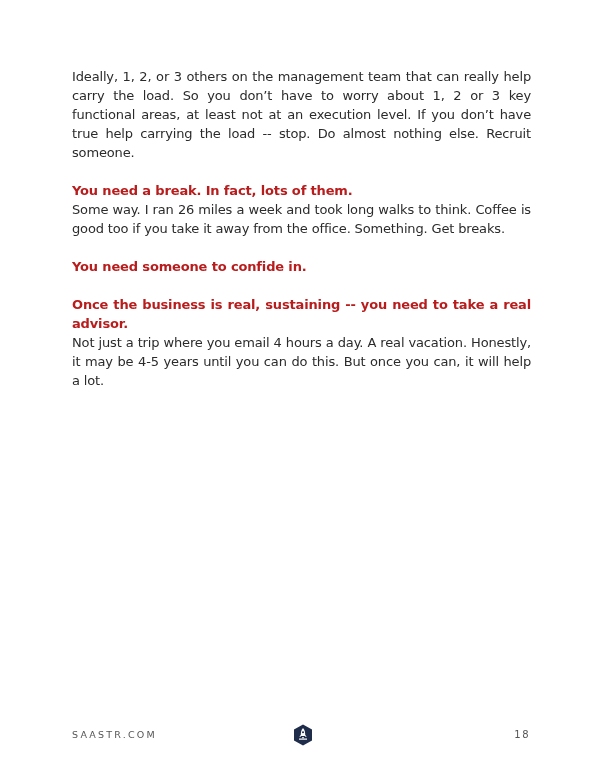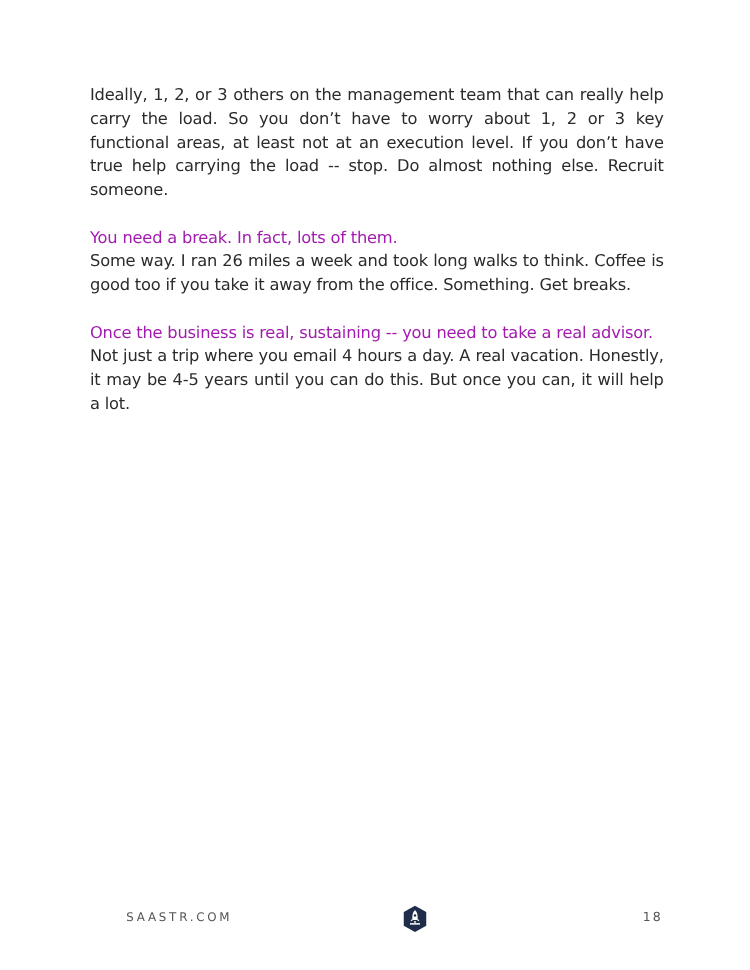--- a/index.html
+++ b/index.html
@@ -22,31 +22,30 @@
       width: 459px;
     }
     .para {
       font-size: 13px;
       line-height: 19px;
       margin: 0 0 19px 0;
       text-align: justify;
       letter-spacing: -0.15px;
     }
     .heading {
-      font-weight: normal;
+      font-weight: bold;
       display: block;
-      color: #a21caf;
+      color: #b91c1c;
     }
     .footer {
       position: absolute;
       left: 72px;
       right: 70px;
       top: 727px;
       height: 20px;
-      margin-left: 29px;
     }
     .footer-site {
       position: absolute;
       left: 0;
       top: 2px;
       font-size: 9.5px;
       letter-spacing: 2.2px;
       color: #555555;
     }
     .footer-page {
@@ -70,20 +69,21 @@
 
 <div class="page-content">
   <p class="para">Ideally, 1, 2, or 3 others on the management team that can really help carry the load. So you don’t have to worry about 1, 2 or 3 key functional areas, at least not at an execution level. If you don’t have true help carrying the load -- stop. Do almost nothing else. Recruit someone.</p>
 
   <p class="para">
     <span class="heading">You need a break. In fact, lots of them.</span>
     <span>Some way. I ran 26 miles a week and took long walks to think. Coffee is good too if you take it away from the office. Something. Get breaks.</span>
   </p>
 
   <p class="para">
+    <span class="heading">You need someone to confide in.</span>
   </p>
 
   <p class="para">
     <span class="heading">Once the business is real, sustaining -- you need to take a real advisor.</span>
     <span>Not just a trip where you email 4 hours a day. A real vacation. Honestly, it may be 4-5 years until you can do this. But once you can, it will help a lot.</span>
   </p>
 </div>
 
 <div class="footer">
   <span class="footer-site">SAASTR.COM</span>

